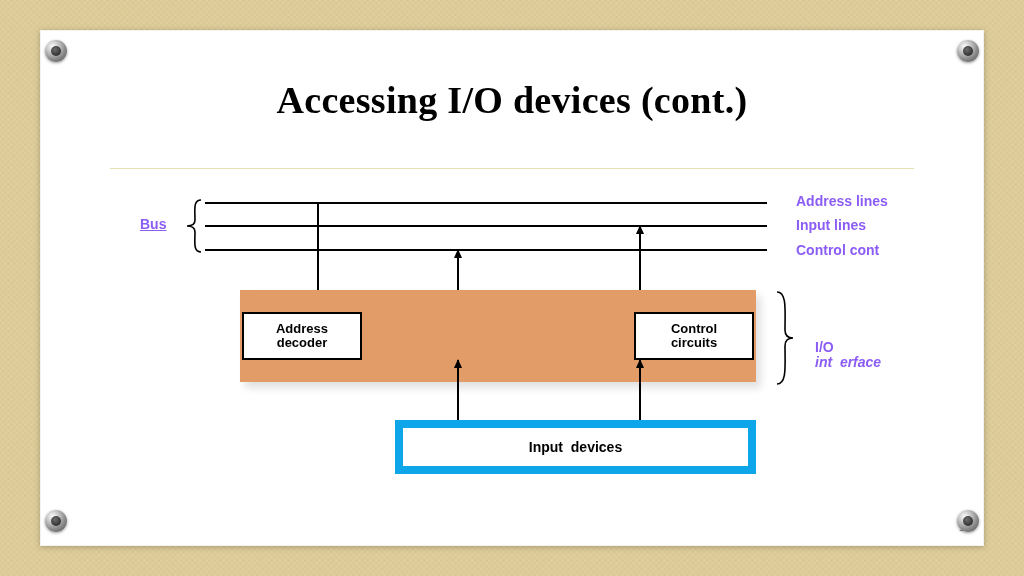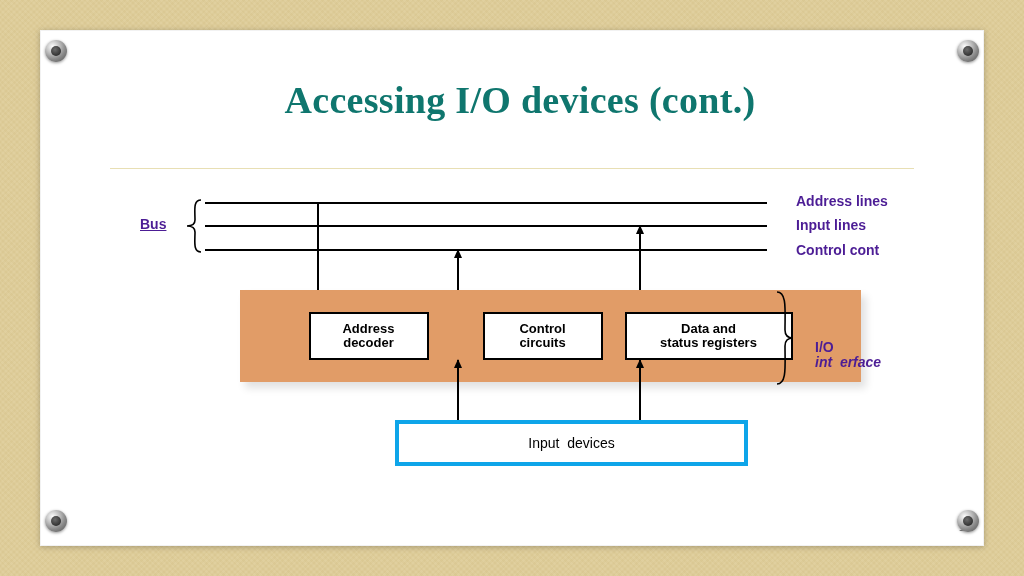--- a/index.html
+++ b/index.html
@@ -44,27 +44,27 @@
     border-radius: 50%;
     background: radial-gradient(circle at 40% 35%, #6c6c6c 0%, #2a2a2a 80%);
   }
   .screw.tl { left: 45px;  top: 40px; }
   .screw.tr { left: 957px; top: 40px; }
   .screw.bl { left: 45px;  top: 510px; }
   .screw.br { left: 957px; top: 510px; }
 
   .title {
     position: absolute;
-    left: 8px; width: 944px;
+    left: 0; width: 944px;
     top: 48px;
     text-align: center;
     font-family: Garamond, "Times New Roman", serif;
     font-weight: 700;
     font-size: 38px;
-    color: #0f766e;
+    color: #000000;
     letter-spacing: 0.3px;
   }
 
   .divider {
     position: absolute;
     left: 70px;
     top: 138px;
     width: 804px;
     height: 0;
     border-top: 1px solid #e8dfb4;
@@ -76,21 +76,21 @@
     bottom: 12px;
     font-size: 12px;
     color: #8a8a8a;
   }
 
   
   .label {
     position: absolute;
     font-size: 14px;
     font-weight: 600;
-    color: #4c1d95;
+    color: #8b5cf6;
   }
 
   
   .busline {
     position: absolute;
     height: 0;
     border-top: 2px solid #000;
   }
 
   
@@ -109,29 +109,29 @@
     top: 260px;
     width: 20px;
     height: 96px;
   }
 
   
   .io-block {
     position: absolute;
     left: 200px;
     top: 260px;
-    width: 621px;
+    width: 516px;
     height: 92px;
     background: #e19c67;
     box-shadow: 5px 6px 8px rgba(0,0,0,0.12);
-    padding: 18px 14px;
+    padding: 18px 2px;
     box-sizing: border-box;
     display: flex;
     gap: 22px;
-    justify-content: center;
+    justify-content: space-between;
     align-items: center;
   }
   .io-box {
     background: #ffffff;
     border: 2px solid #000;
     height: 48px;
     display: flex;
     align-items: center;
     justify-content: center;
     text-align: center;
@@ -146,26 +146,26 @@
   .box-data { width: 168px; }
 
   
   .input-devices {
     position: absolute;
     left: 355px;
     top: 390px;
     width: 345px;
     height: 38px;
     background: #ffffff;
-    border: 4px solid #0ea5e9;
+    border: 8px solid #0ea5e9;
     display: flex;
     align-items: center;
     justify-content: center;
     font-size: 14px;
-    font-weight: 400;
+    font-weight: 700;
   }
 
   
   .arrow {
     position: absolute;
     width: 0;
     border-left: 2px solid #000;
   }
   .arrow::before {
     content: "";
@@ -215,22 +215,20 @@
 
     <div class="arrow up" style="left:417px; top:220px; height:58px;"></div>
 
     <div class="arrow up" style="left:599px; top:196px; height:82px;"></div>
 
     <div class="io-block">
       <div class="io-box box-addr">Address
 decoder</div>
       <div class="io-box box-ctrl">Control
 circuits</div>
-      <div class="io-box box-data">Data and
-status registers</div>
     </div>
 
     <div class="io-brace">
       <svg width="20" height="96" viewBox="0 0 20 96">
         <path d="M2 2 C12 2 10 20 10 40 C10 46 14 48 18 48 C14 48 10 50 10 56 C10 76 12 94 2 94" fill="none" stroke="#000" stroke-width="1.6"></path>
       </svg>
     </div>
     <div class="label" style="left:775px; top:290px;margin-top:19px;">I/O</div>
     <div class="label" style="left:775px; top:324px;font-style:italic;">int&nbsp;&nbsp;erface</div>
 

